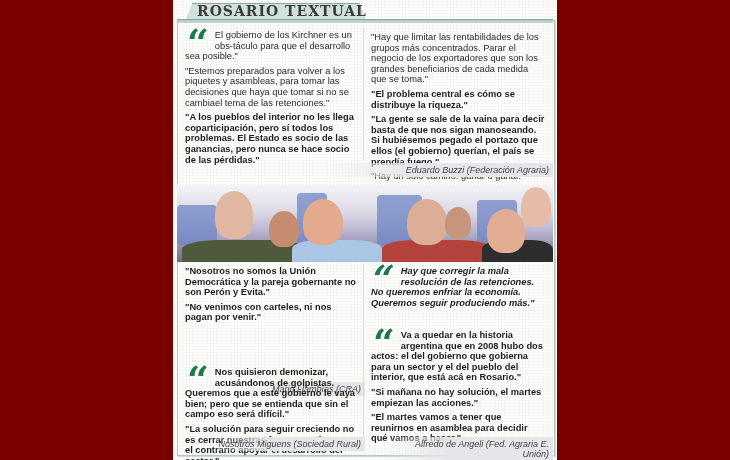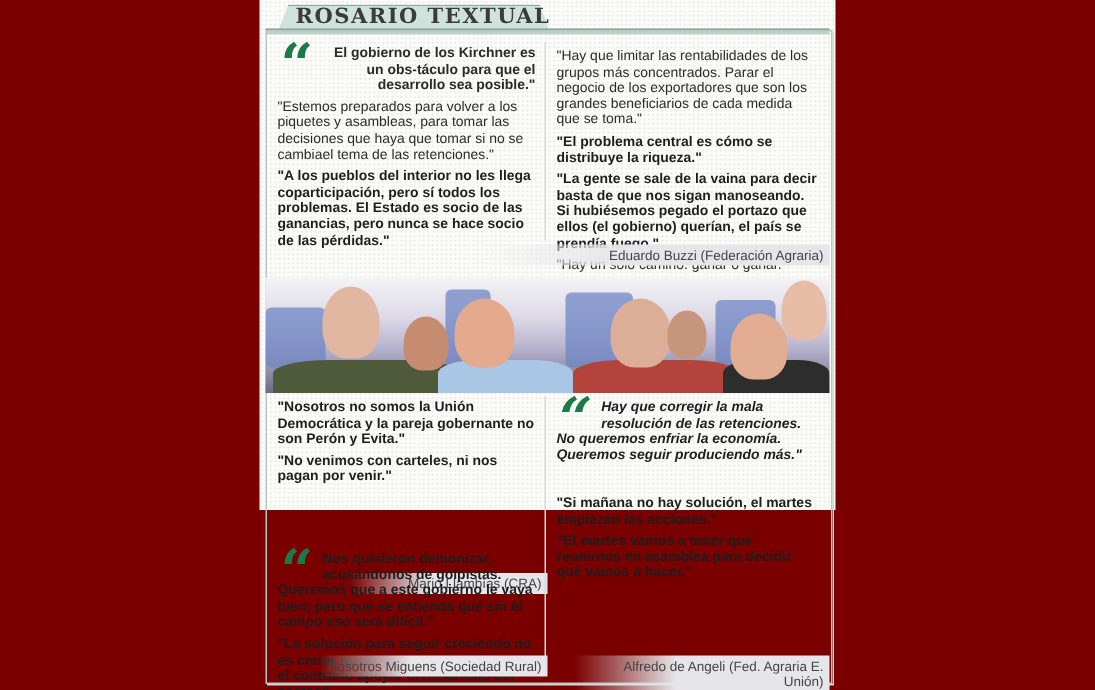--- a/index.html
+++ b/index.html
@@ -3,21 +3,21 @@
 <meta charset="utf-8">
 <style>
   html, body { margin:0; padding:0; }
   body {
     width:730px; height:460px; overflow:hidden;
     background:#7a0000;
     font-family:"Liberation Sans", sans-serif;
     position:relative;
   }
   .page {
-    position:absolute; left:173px; top:0; width:384px; height:340px;
+    position:absolute; left:173px; top:0; width:384px; height:460px;
     background:#fbfbf9;
     background-image: radial-gradient(#ecece8 0.6px, transparent 0.7px);
     background-size:3px 3px;
   }
   .frame {
     position:absolute; left:4px; top:20px; width:376px; height:434px;
     border:1px solid #b7c7c3;
     box-shadow:1px 1px 0 #cfd9d6;
   }
   .title-tab {
@@ -39,21 +39,21 @@
   .q { margin:0 0 4px 0; }
   .q.bold { font-weight:bold; color:#1e1e1e; }
   .first::before {
     content:"\201C";
     float:left;
     font-family:"DejaVu Serif", serif;
     font-weight:bold; font-size:38px; line-height:30px;
     color:#1c7a4a; margin:-2px 6px 0 2px; height:22px;
   }
   .attrib {
-    position:absolute; font-size:9px; color:#444;
+    position:absolute; font-style:italic; font-size:9px; color:#444;
     text-align:right; padding:2px 4px;
     background:linear-gradient(90deg, rgba(230,230,232,0) 0%, #e6e6ea 40%);
   }
   .vdiv { position:absolute; width:1px; background:#d4dcda; }
   .photo {
     position:absolute; left:4px; top:185px; width:376px; height:77px;
     overflow:hidden;
     background:linear-gradient(180deg,#f4f3f6 0%, #dcd9e6 35%, #b8b5d0 60%, #6d6a84 100%);
   }
   .photo .banner { position:absolute; border-radius:4px; background:#6f86c4; opacity:.75; }
@@ -63,21 +63,21 @@
 </head>
 <body>
 
 <div class="page">
   <div class="title-tab"></div>
   <div class="title-text">ROSARIO TEXTUAL</div>
   <div class="title-rule"></div>
   <div class="frame"></div>
 
   <div class="col" style="left:12px; top:30px; width:172px;">
-    <p class="q first" style="font-weight:bold;text-align:right;">El gobierno de los Kirchner es un obs-táculo para que el desarrollo sea posible."</p>
+    <p class="q first" style="font-weight:normal;">El gobierno de los Kirchner es un obs-táculo para que el desarrollo sea posible."</p>
     <p class="q">"Estemos preparados para volver a los piquetes y asambleas, para tomar las decisiones que haya que tomar si no se cambiael tema de las retenciones."</p>
     <p class="q bold">"A los pueblos del interior no les llega coparticipación, pero sí todos los problemas. El Estado es socio de las ganancias, pero nunca se hace socio de las pérdidas."</p>
   </div>
 
   <div class="vdiv" style="left:190px; top:28px; height:132px;"></div>
 
   <div class="col" style="left:198px; top:32px; width:174px;">
     <p class="q">"Hay que limitar las rentabilidades de los grupos más concentrados. Parar el negocio de los exportadores que son los grandes beneficiarios de cada medida que se toma."</p>
     <p class="q bold">"El problema central es cómo se distribuye la riqueza."</p>
     <p class="q bold">"La gente se sale de la vaina para decir basta de que nos sigan manoseando. Si hubiésemos pegado el portazo que ellos (el gobierno) querían, el país se prendía fuego."</p>
@@ -115,17 +115,18 @@
     <p class="q first bold">Hay que corregir la mala resolución de las retenciones. No queremos enfriar la economía. Queremos seguir produciendo más."</p>
   </div>
 
   <div class="col" style="left:12px; top:367px; width:172px;">
     <p class="q first bold">Nos quisieron demonizar, acusándonos de golpistas. Queremos que a este gobierno le vaya bien; pero que se entienda que sin el campo eso será difícil."</p>
     <p class="q bold">"La solución para seguir creciendo no es cerrar nuestras fronteras, sino por el contrario apoyar el desarrollo del sector."</p>
   </div>
   <div class="attrib" style="left:40px; top:437px; width:144px;">Nosotros Miguens (Sociedad Rural)</div>
 
   <div class="col" style="left:198px; top:330px; width:174px;">
+    <p class="q first bold">Va a quedar en la historia argentina que en 2008 hubo dos actos: el del gobierno que gobierna para un sector y el del pueblo del interior, que está acá en Rosario."</p>
     <p class="q bold">"Si mañana no hay solución, el martes empiezan las acciones."</p>
     <p class="q bold">"El martes vamos a tener que reunirnos en asamblea para decidir qué vamos a hacer."</p>
   </div>
   <div class="attrib" style="left:210px; top:437px; width:162px;">Alfredo de Angeli (Fed. Agraria E. Unión)</div>
 </div>
 
 </body></html>

